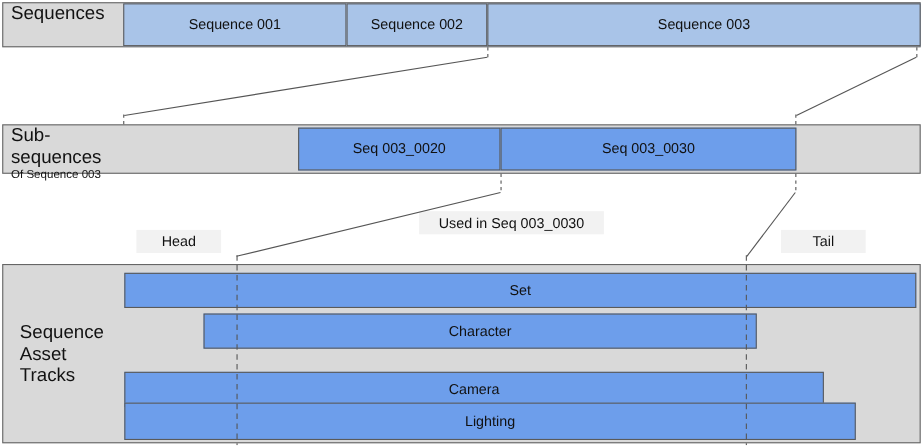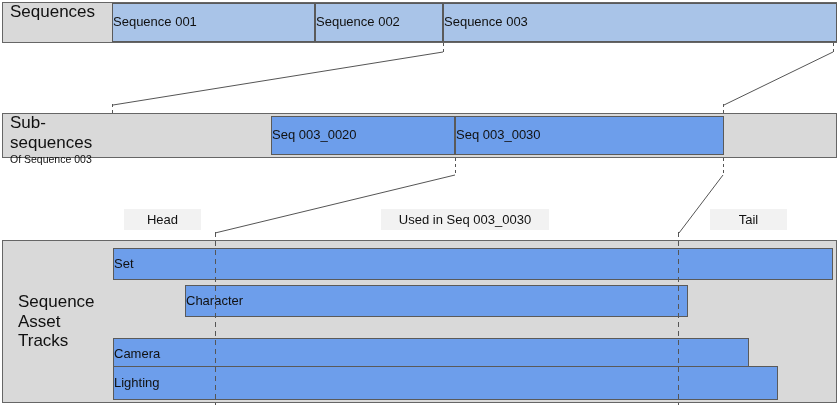--- a/index.html
+++ b/index.html
@@ -21,20 +21,21 @@
   .abs { position: absolute; box-sizing: border-box; }
 
   
   .band {
     background: #d9d9d9;
     border: 1px solid #666666;
   }
   .cell {
     display: flex;
     align-items: center;
+    justify-content: center;
     text-align: center;
     font-size: 13px;
     color: #111111;
     line-height: 1.15;
   }
   .label-cell {
     justify-content: flex-start;
     padding-left: 8px;
     text-align: left;
     flex-direction: column;
@@ -114,21 +115,21 @@
   </div>
 
   <div class="abs cell subseq-block" style="left:455px; top:116px; width:269px; height:39px;">
     <span>Seq 003_0030</span>
   </div>
 
   <div class="abs tag" style="left:124px; top:209px; width:77px; height:21px;">
     <span>Head</span>
   </div>
 
-  <div class="abs tag" style="left:381px; top:209px; width:168px; height:21px;">
+  <div class="abs tag" style="left:381px; top:192px; width:168px; height:21px;">
     <span>Used in Seq 003_0030</span>
   </div>
 
   <div class="abs tag" style="left:710px; top:209px; width:77px; height:21px;">
     <span>Tail</span>
   </div>
 
   <div class="abs band" style="left:2px; top:240px; width:835px; height:163px;"></div>
 
   <div class="abs cell label-cell" style="left:2px; top:240px; width:110px; height:163px; justify-content:center;padding-left:16px;">

